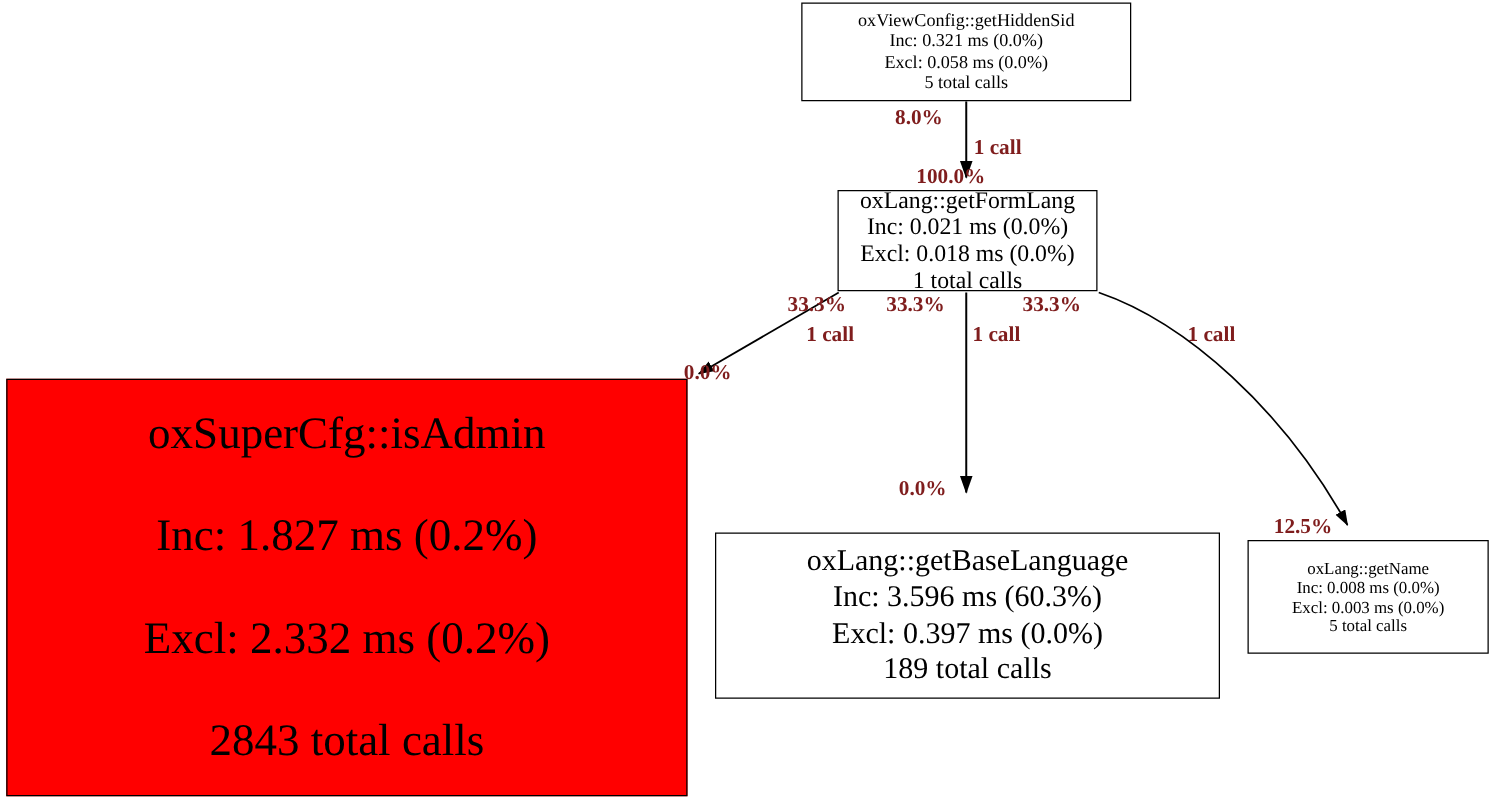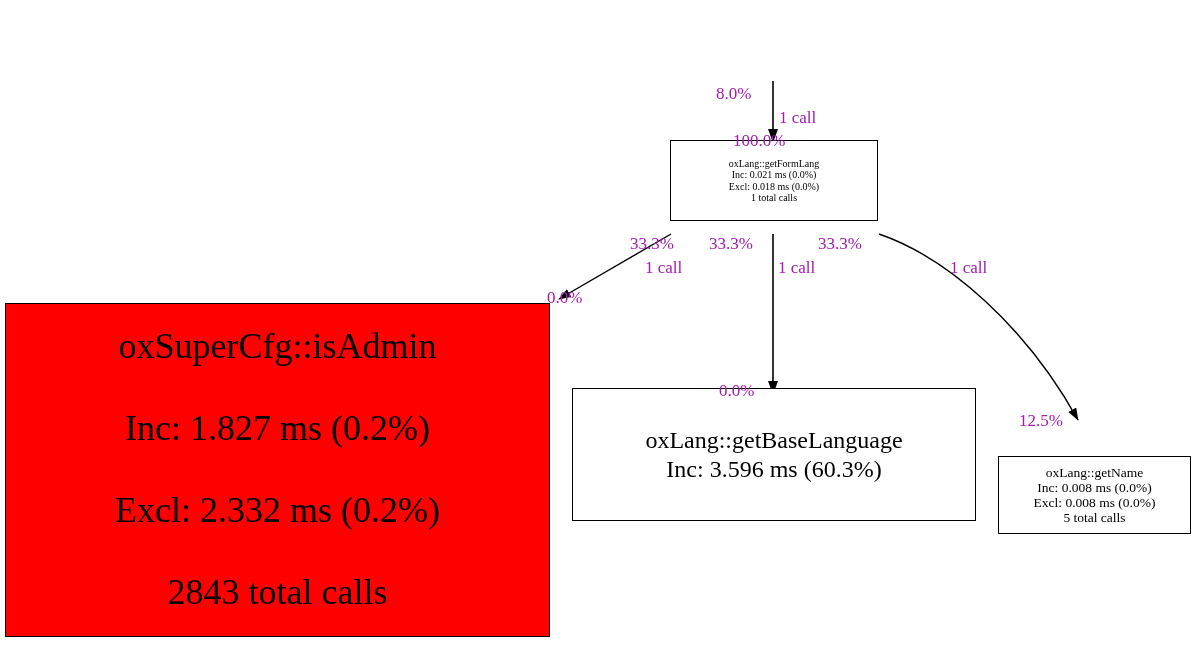--- a/index.html
+++ b/index.html
@@ -40,49 +40,49 @@
   .node .nm { display: block; }
   .node .ln { display: block; }
 
   
   #node-gethiddensid {
     left: 641px; top: 2px; width: 264px; height: 79px;
     font-size: 14.5px;
   }
   
   #node-getformlang {
-    left: 670px; top: 140px; width: 208px; height: 81px;
-    font-size: 10px;
+    left: 670px; top: 152px; width: 208px; height: 81px;
+    font-size: 19px;
   }
   
   #node-isadmin {
     left: 5px; top: 303px; width: 545px; height: 334px;
     background: #ff0000;
     font-size: 36px;
     line-height: 1.22;
   }
   
   #node-getbaselanguage {
-    left: 572px; top: 388px; width: 404px; height: 133px;
+    left: 572px; top: 426px; width: 404px; height: 133px;
     font-size: 24px;
     line-height: 1.2;
   }
   
   #node-getname {
-    left: 998px; top: 432px; width: 193px; height: 78px;
+    left: 998px; top: 432px; width: 193px; height: 91px;
     font-size: 13.5px;
-    margin-top: 24px;
   }
 
   .edge-label {
     position: absolute;
-    color: #a21caf;
+    color: #7f1d1d;
     white-space: nowrap;
     font-family: "Liberation Serif", "DejaVu Serif", serif;
     font-size: 17px;
+    font-weight: bold;
   }
 </style>
 </head>
 <body>
 
 <div id="canvas">
 
   <svg class="edges" viewBox="0 0 1204 645">
     <defs>
       <marker id="arrow" markerWidth="10" markerHeight="10" refX="8.4" refY="3.2" orient="auto" markerUnits="strokeWidth">
@@ -92,44 +92,52 @@
 
     <path d="M773,81 L773,142" stroke="#000000" stroke-width="1.6" fill="none" marker-end="url(#arrow)"></path>
 
     <path d="M671,234 L559,299" stroke="#000000" stroke-width="1.4" fill="none" marker-end="url(#arrow)"></path>
 
     <path d="M773,234 L773,394" stroke="#000000" stroke-width="1.6" fill="none" marker-end="url(#arrow)"></path>
 
     <path d="M879,234 C949,258 1027,328 1078,420" stroke="#000000" stroke-width="1.4" fill="none" marker-end="url(#arrow)"></path>
   </svg>
 
+  <div class="node" id="node-gethiddensid" style="background: rgb(255, 255, 255);">
+    <span class="nm">oxViewConfig::getHiddenSid</span>
+    <span class="ln">Inc: 0.321 ms (0.0%)</span>
+    <span class="ln">Excl: 0.058 ms (0.0%)</span>
+    <span class="ln">5 total calls</span>
+  </div>
 
   <div class="node" id="node-getformlang" style="background: rgb(255, 255, 255);">
     <span class="nm">oxLang::getFormLang</span>
     <span class="ln">Inc: 0.021 ms (0.0%)</span>
     <span class="ln">Excl: 0.018 ms (0.0%)</span>
     <span class="ln">1 total calls</span>
   </div>
 
   <div class="node" id="node-isadmin" style="background: rgb(255, 0, 0); gap: 38px;">
     <span class="nm">oxSuperCfg::isAdmin</span>
     <span class="ln">Inc: 1.827 ms (0.2%)</span>
     <span class="ln">Excl: 2.332 ms (0.2%)</span>
     <span class="ln">2843 total calls</span>
   </div>
 
   <div class="node" id="node-getbaselanguage" style="background: rgb(255, 255, 255);">
     <span class="nm">oxLang::getBaseLanguage</span>
     <span class="ln">Inc: 3.596 ms (60.3%)</span>
+    <span class="ln">Excl: 0.397 ms (0.0%)</span>
+    <span class="ln">189 total calls</span>
   </div>
 
   <div class="node" id="node-getname" style="background: rgb(255, 255, 255);">
     <span class="nm">oxLang::getName</span>
     <span class="ln">Inc: 0.008 ms (0.0%)</span>
-    <span class="ln">Excl: 0.008 ms (0.0%)</span>
+    <span class="ln">Excl: 0.003 ms (0.0%)</span>
     <span class="ln">5 total calls</span>
   </div>
 
   <span class="edge-label" style="left:716px; top:84px;">8.0%</span>
   <span class="edge-label" style="left:779px; top:108px;">1 call</span>
   <span class="edge-label" style="left:698px; top:131px;margin-left:35px;">100.0%</span>
 
   <span class="edge-label" style="left:630px; top:234px;">33.3%</span>
   <span class="edge-label" style="left:645px; top:258px;">1 call</span>
   <span class="edge-label" style="left:547px; top:288px;">0.0%</span>

